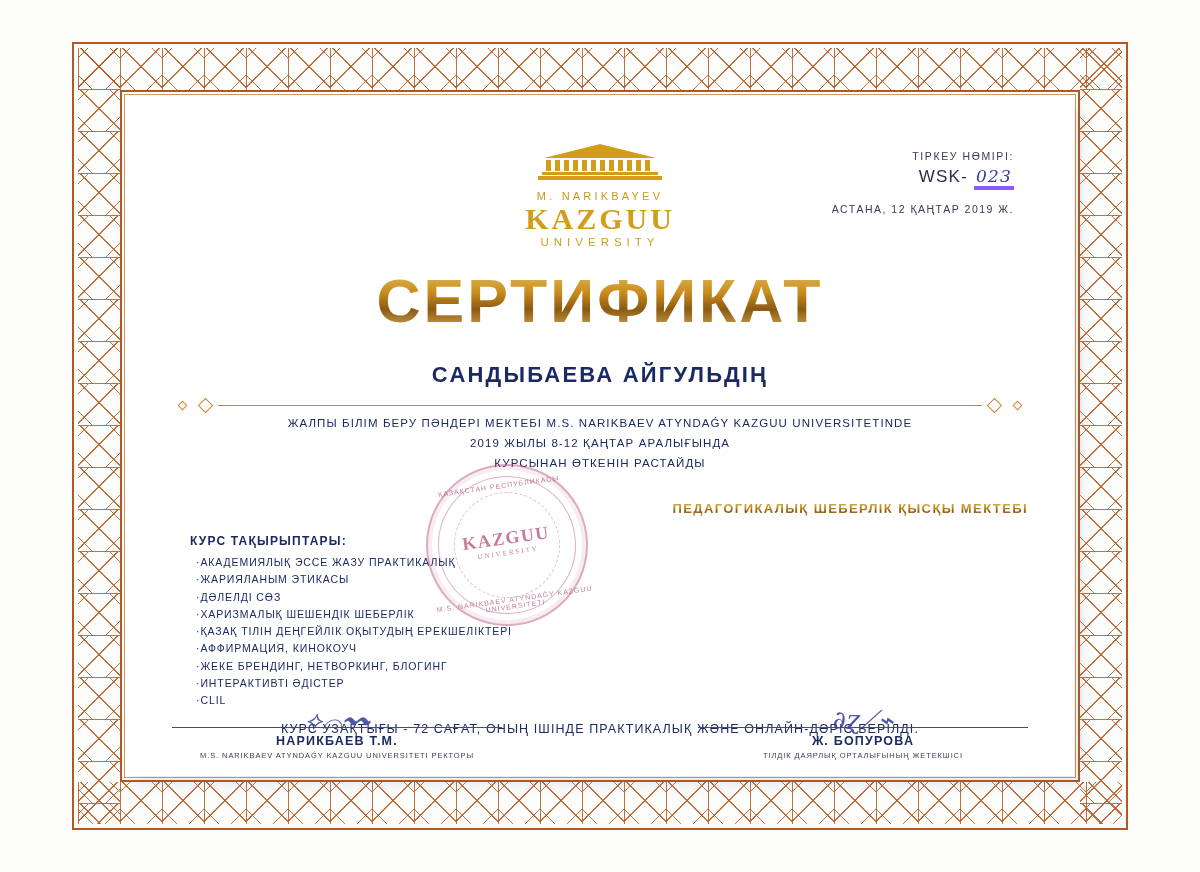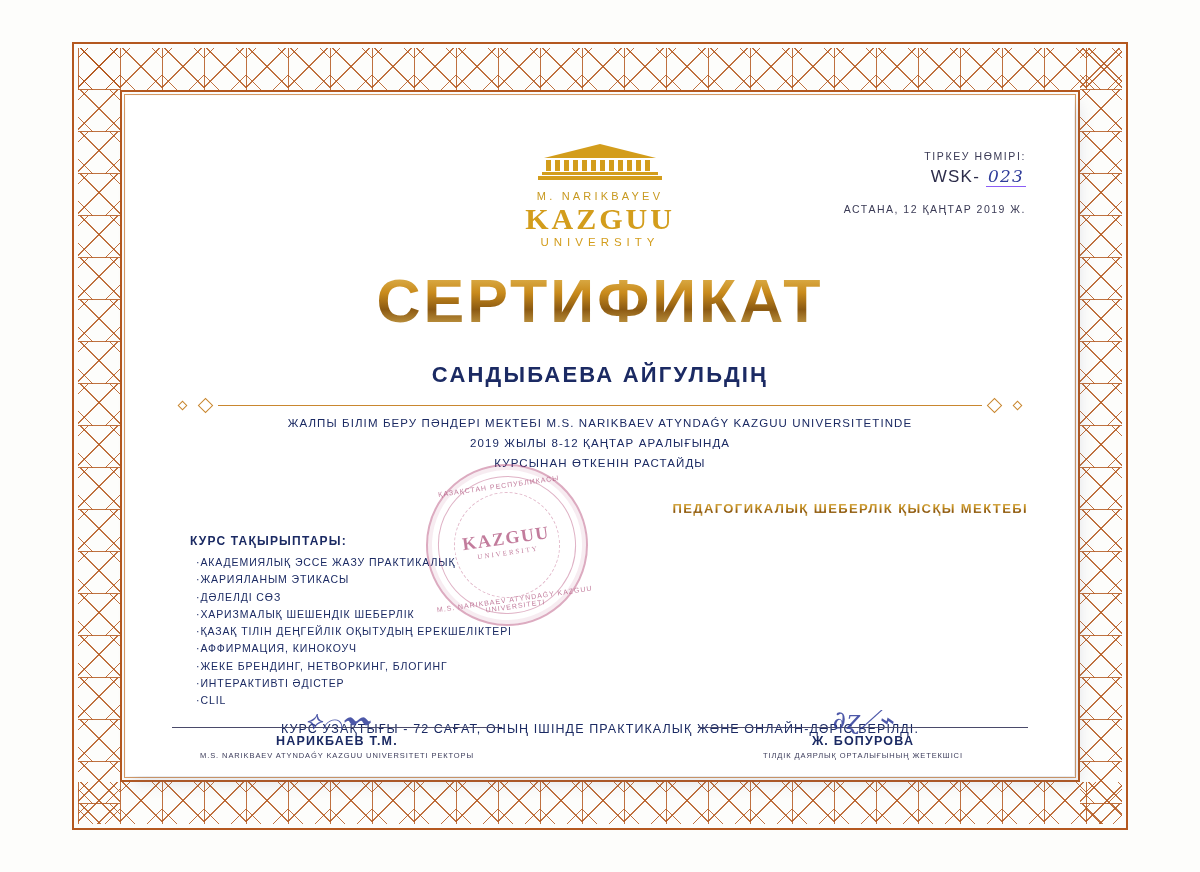--- a/index.html
+++ b/index.html
@@ -73,36 +73,36 @@
   .content{
     position:absolute;
     left:126px; top:96px; right:126px; bottom:96px;
     box-sizing:border-box;
     padding:28px 46px 10px 46px;
   }
 
   
   .reg-block{
     position:absolute;
-    right:48px; top:54px;
+    right:60px; top:54px;
     text-align:right;
     color:#2a2a46;
   }
   .reg-label{
     font-size:10.5px;letter-spacing:1.6px;color:#3a3a55;
   }
   .reg-value{
     margin-top:4px;
     font-size:17px;letter-spacing:1.2px;color:#2c2c4a;
   }
   .reg-value .hand{
     color:#2f3c9a;
     font-family:"DejaVu Serif", serif;
     font-style:italic;
-    border-bottom:1px solid #8b5cf6;
+    border-bottom:4px solid #8b5cf6;
     padding:0 2px;
   }
   .reg-city{
     margin-top:16px;
     font-size:10.5px;letter-spacing:1.5px;color:#3a3a55;
   }
 
   
   .logo-wrap{
     width:100%;

